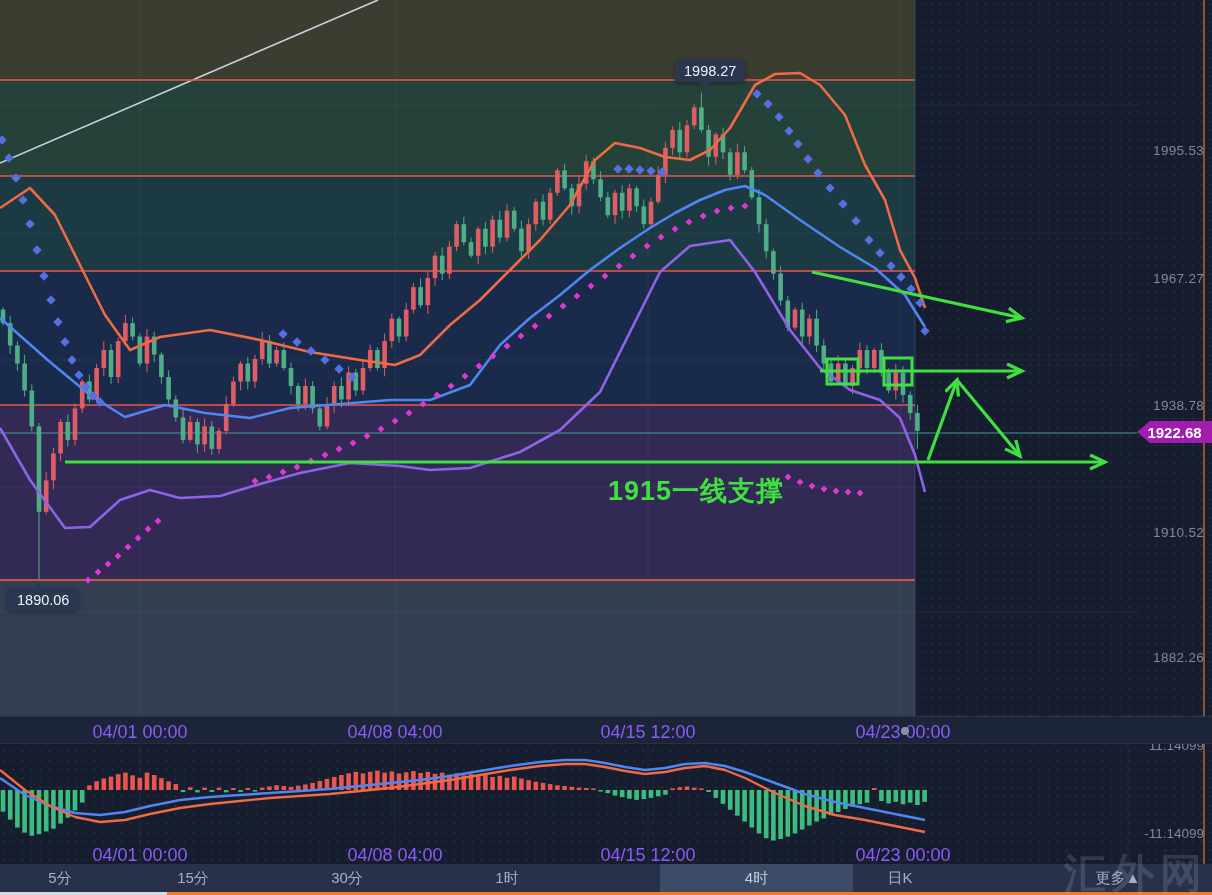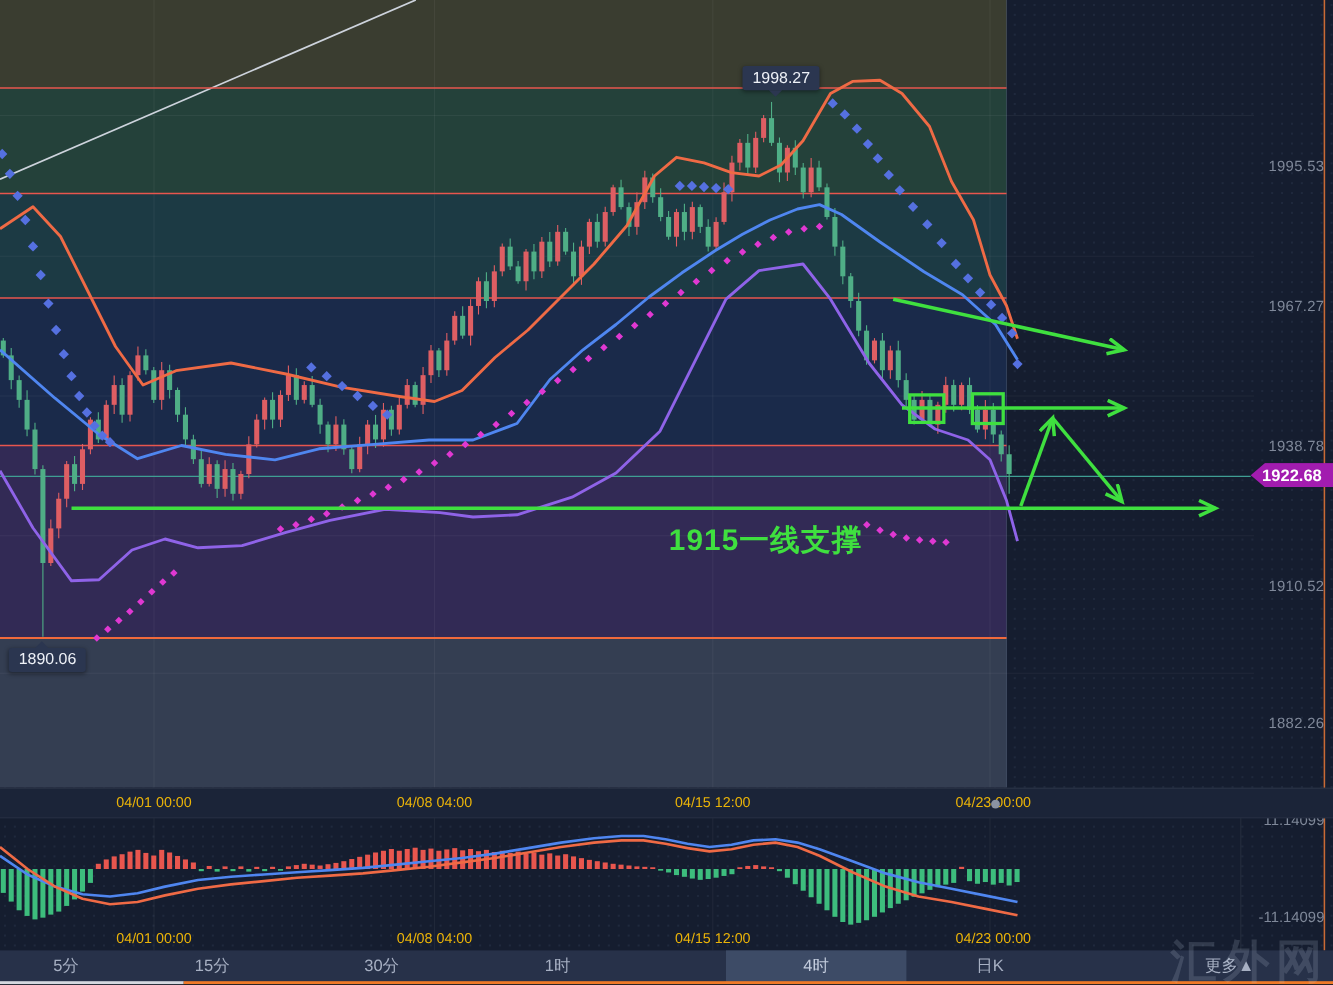--- a/index.html
+++ b/index.html
@@ -4,21 +4,21 @@
 <style>
   html,body{margin:0;padding:0;background:#10141f;}
   #app{position:relative;width:1212px;height:895px;overflow:hidden;
        background:#151d2f;font-family:"Liberation Sans","DejaVu Sans",sans-serif;}
   #dots{position:absolute;inset:0;pointer-events:none;
         background-image:radial-gradient(rgba(120,145,185,0.10) 1px,transparent 1.4px);
         background-size:9px 9px;}
   #chart-svg{position:absolute;left:0;top:0;}
   .price-label{position:absolute;right:8px;width:120px;text-align:right;
         color:#7f8899;font-size:13.5px;letter-spacing:.3px;margin-top:45px;}
-  .time-label{position:absolute;width:110px;text-align:center;color:#eab308;font-size:13px;}
+  .time-label{position:absolute;width:110px;text-align:center;color:#8b5cf6;font-size:18px;}
   .tooltip{position:absolute;background:#2b3650;color:#eef1f7;font-size:14.5px;
         padding:3px 9px;border-radius:3px;box-shadow:0 1px 4px rgba(0,0,0,.4);}
   .tooltip.down::after{content:"";position:absolute;left:24px;bottom:-6px;
         border:6px solid transparent;border-top-color:#2b3650;border-bottom:none;}
   .tooltip.up::before{content:"";position:absolute;left:24px;top:-6px;
         border:6px solid transparent;border-bottom-color:#2b3650;border-top:none;}
   .green-note{position:absolute;color:#3fe03f;font-weight:600;font-size:27px;
         letter-spacing:1px;white-space:nowrap;}
   .price-tag{position:absolute;left:1137px;top:421px;width:75px;height:22px;
         background:#a21caf;color:#fff;font-size:15px;font-weight:bold;
@@ -597,21 +597,21 @@
 <div class="time-label" style="left:593px;top:845px;">04/15 12:00</div>
 <div class="time-label" style="left:848px;top:845px;">04/23 00:00</div>
 
 <div class="green-note" style="left:608px;top:473px;">1915一线支撑</div>
 
 <div id="toolbar">
   <div class="tb-item" style="left:0px;width:120px;">5分</div>
   <div class="tb-item" style="left:133px;width:120px;">15分</div>
   <div class="tb-item" style="left:287px;width:120px;">30分</div>
   <div class="tb-item" style="left:447px;width:120px;">1时</div>
-  <div class="tb-item selected" style="left:660px;width:164px;">4时</div>
+  <div class="tb-item selected" style="left:660px;width:193px;">4时</div>
   <div class="tb-item" style="left:852px;width:96px;">日K</div>
   <div class="tb-item" style="left:1058px;width:120px;">更多▲</div>
 </div>
 <div id="bottom-strip-left"></div>
 <div id="bottom-strip-right"></div>
 <div id="watermark">汇外网</div>
 
 </div>
 
 </body></html>

